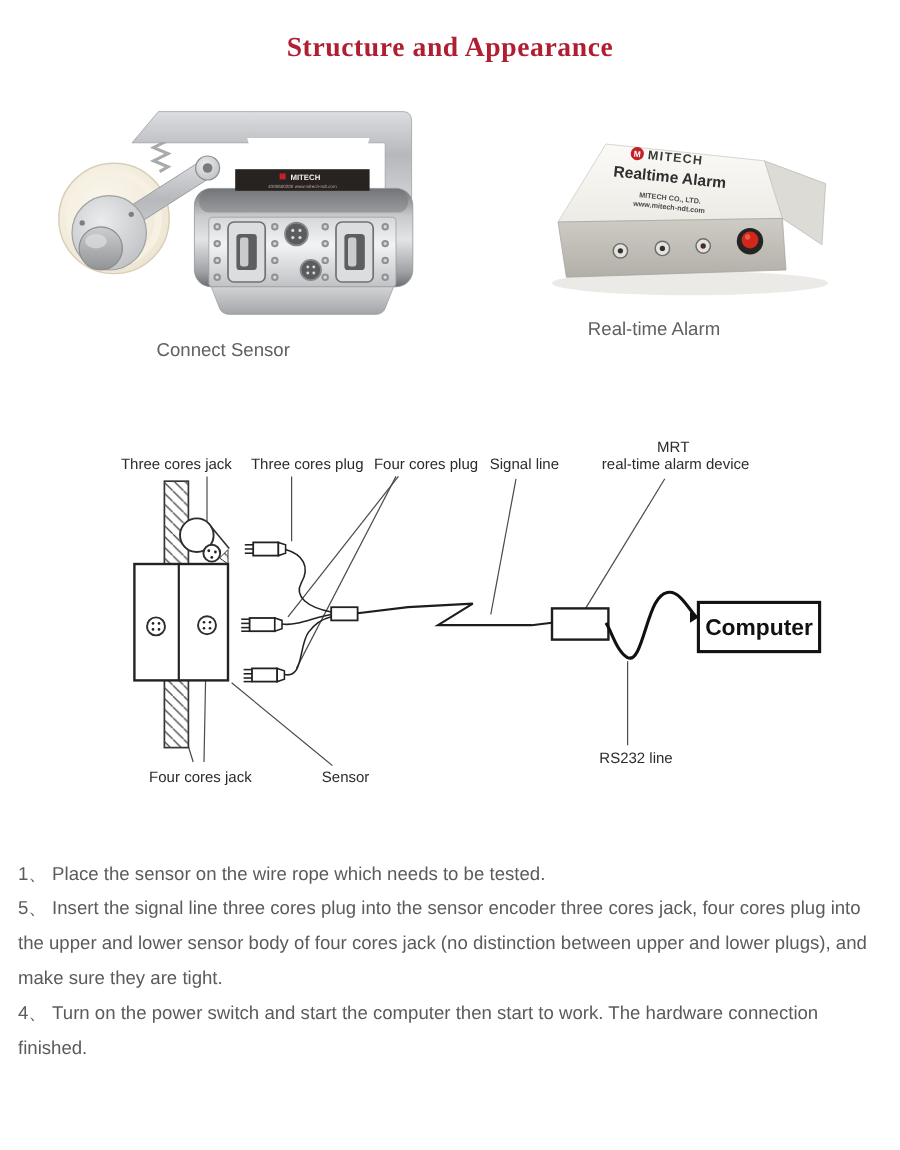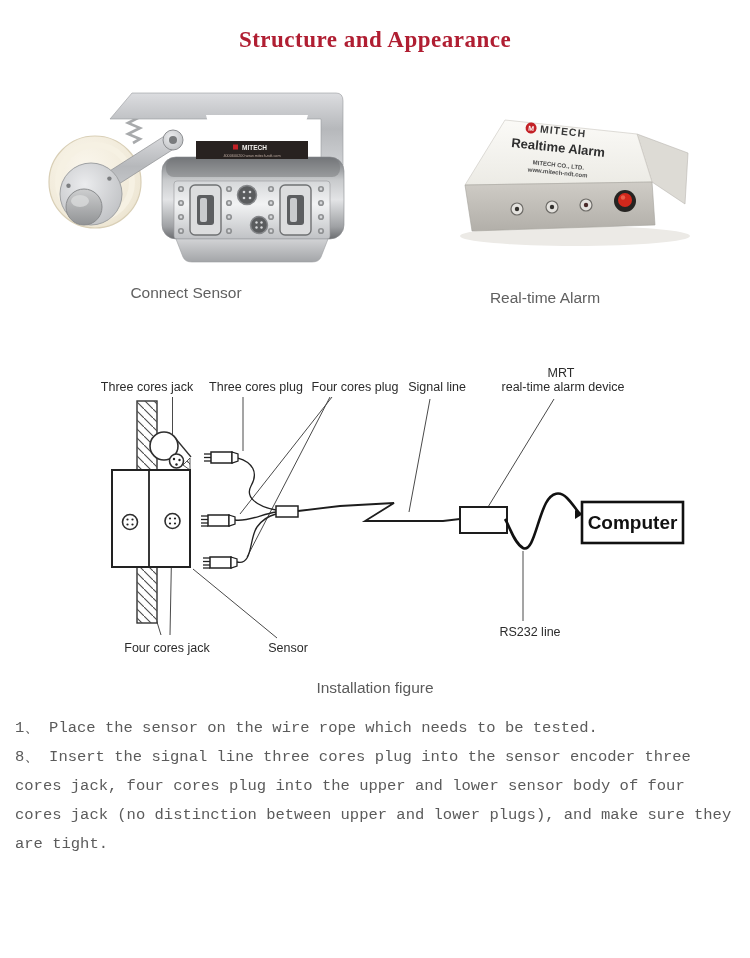--- a/index.html
+++ b/index.html
@@ -4,26 +4,26 @@
 <style>
   html,body{margin:0;padding:0;background:#ffffff;}
   #page{position:relative;width:750px;height:958px;background:#fff;overflow:hidden;
         font-family:"Liberation Sans",sans-serif;}
   .abs{position:absolute;}
   #title{top:27px;left:0;width:750px;text-align:center;
          font-family:"Liberation Serif",serif;font-weight:bold;font-size:23px;
          color:#b01e32;letter-spacing:.5px;}
   .photo-caption{font-size:15.5px;color:#606060;text-align:center;}
   #cap-sensor{top:284px;left:36px;width:300px;}
-  #cap-alarm{top:266px;left:430px;width:230px;margin-top:23px;}
+  #cap-alarm{top:266px;left:430px;width:230px;}
   #installation-caption{top:679px;left:0;width:750px;text-align:center;
         font-size:15.5px;color:#5b5b5b;}
   #instructions{top:714px;left:15px;width:722px;color:#5b5b5b;
         font-size:15.5px;line-height:29px;}
-  #instructions p{margin:0;font-family:Liberation Mono, monospace;}
+  #instructions p{margin:0;}
   svg text{font-family:"Liberation Sans",sans-serif;}
   .dlabel{font-size:12.5px;fill:#2b2b2b;}
   .dline{stroke:#4a4a4a;stroke-width:1;fill:none;}
   .dshape{stroke:#2e2e2e;stroke-width:1.6;fill:#ffffff;}
 </style>
 </head>
 <body>
 
 <div id="page">
 
@@ -297,20 +297,20 @@
 
       <rect x="582" y="147" width="101" height="41" fill="#fff" stroke="#111" stroke-width="2.6"></rect>
       <text x="632.5" y="174" text-anchor="middle" font-size="19" font-weight="bold" fill="#111">Computer</text>
 
       <text class="dlabel" x="167" y="297" text-anchor="middle">Four cores jack</text>
       <text class="dlabel" x="288" y="297" text-anchor="middle">Sensor</text>
       <text class="dlabel" x="530" y="281" text-anchor="middle">RS232 line</text>
     </svg>
   </div>
 
-  <div id="installation-caption" class="abs">Installation figure</div>
 
   <div id="instructions" class="abs">
     <p>1、 Place the sensor on the wire rope which needs to be tested.</p>
-    <p>8、 Insert the signal line three cores plug into the sensor encoder three cores jack, four cores plug into the upper and lower sensor body of four cores jack (no distinction between upper and lower plugs), and make sure they are tight.</p>
+    <p>5、 Insert the signal line three cores plug into the sensor encoder three cores jack, four cores plug into the upper and lower sensor body of four cores jack (no distinction between upper and lower plugs), and make sure they are tight.</p>
+    <p>4、 Turn on the power switch and start the computer then start to work. The hardware connection finished.</p>
   </div>
 
 </div>
 
 </body></html>

